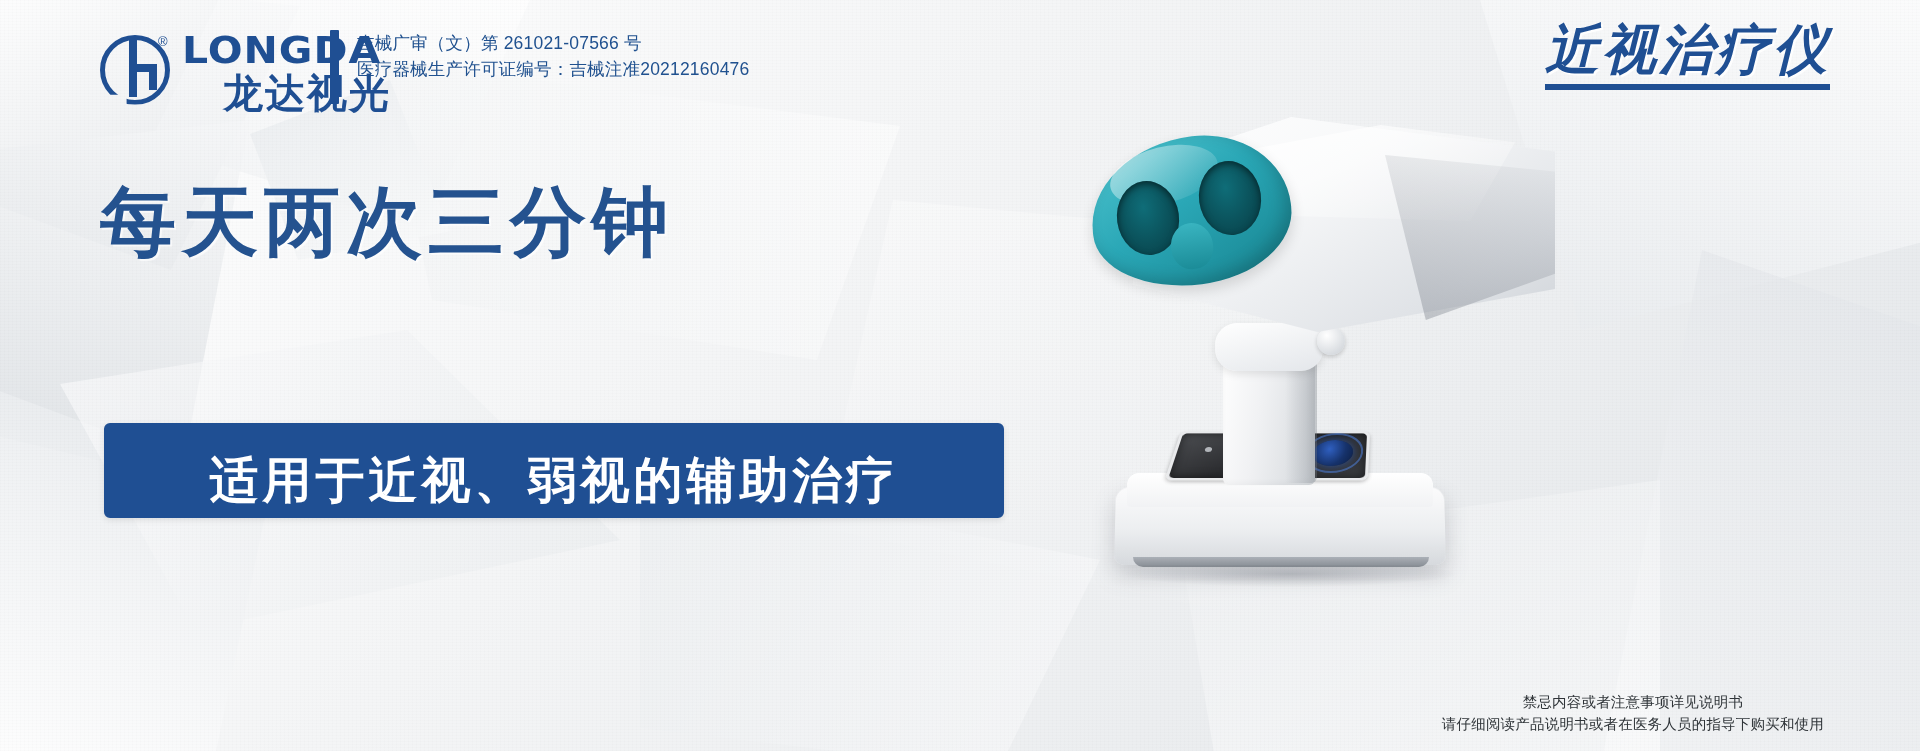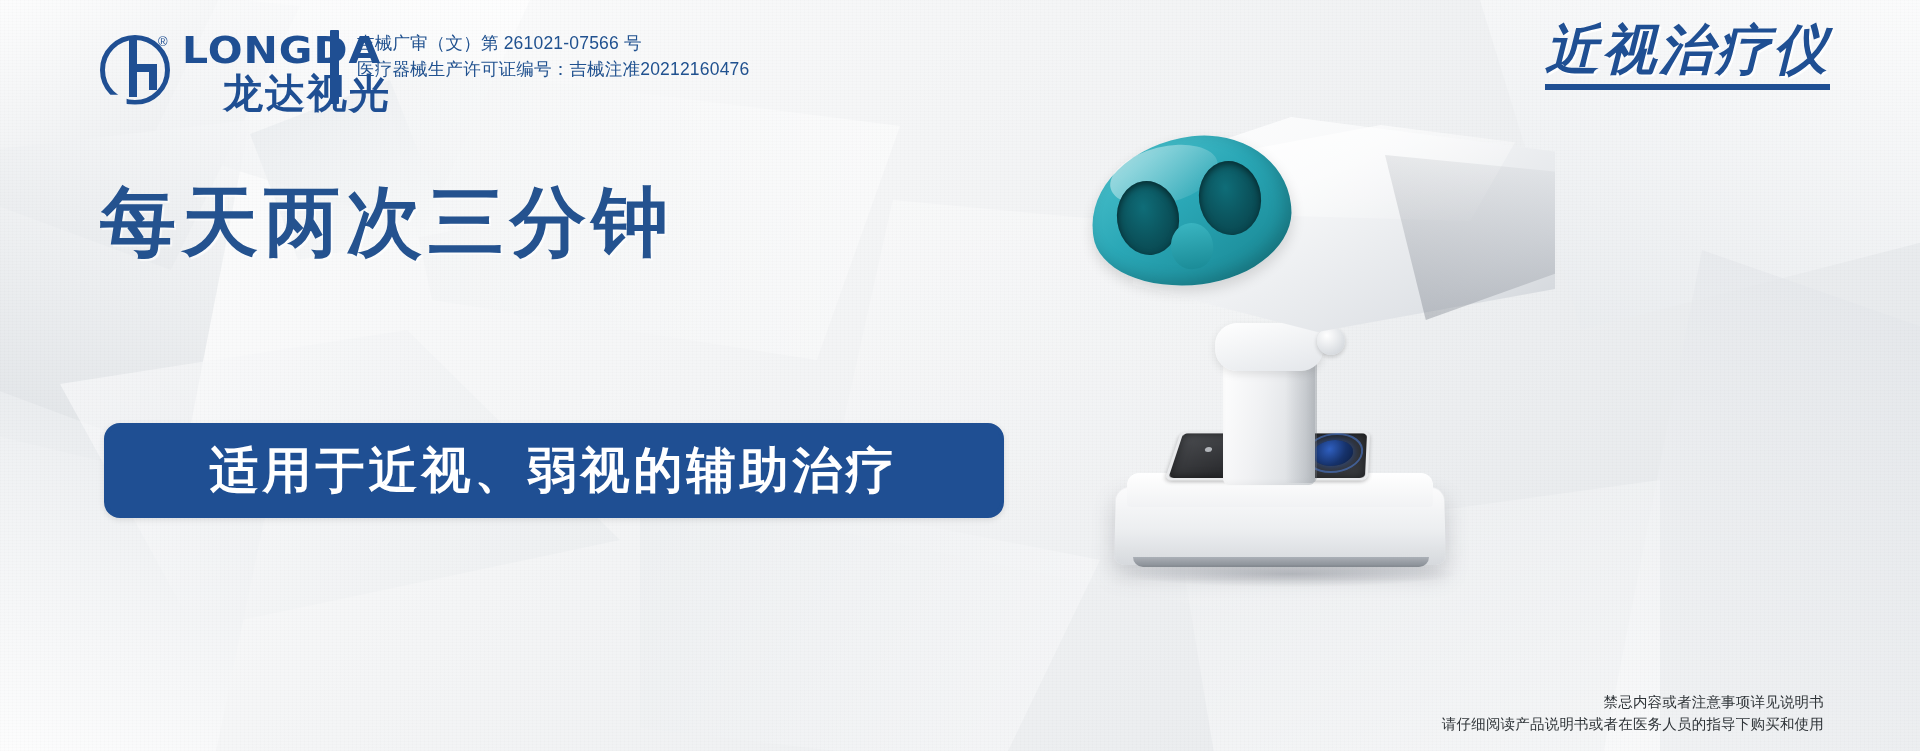--- a/index.html
+++ b/index.html
@@ -136,22 +136,22 @@
   }
   #headline1 { left:100px; top:172px; }
   #headline2 { left:392px; top:288px; }
 
   
   #cta-box {
     position:absolute; left:104px; top:423px;
     width:900px; height:95px;
     background:#1f4f93;
     border:4px solid #1f4f93;
-    border-radius:16px;
-    display:flex; align-items:center; justify-content:center;
+    border-radius:6px;
+    display:flex; align-items:flex-end; justify-content:center;
     box-shadow:0 2px 6px rgba(0,0,0,.10);
   }
   #cta-text {
     color:#ffffff; font-size:49px; font-weight:bold;
     letter-spacing:4px; white-space:nowrap;
   }
 
   
   #device { position:absolute; left:1055px; top:95px; width:560px; height:480px; }
 
@@ -274,21 +274,21 @@
     background:radial-gradient(ellipse at center, rgba(90,95,105,.30), rgba(90,95,105,0) 72%);
     border-radius:50%;
   }
 
   
   #disclaimer {
     position:absolute; right:96px; bottom:16px;
     text-align:right; color:#2f3438;
     font-size:14.5px; line-height:22px; letter-spacing:.2px;
   }
-  #disclaimer div { white-space:nowrap; }
+  #disclaimer div { white-space:nowrap;text-align:center; }
 </style>
 </head>
 <body>
 
 <div id="banner">
 
   <div class="bg-poly p1"></div>
   <div class="bg-poly p2"></div>
   <div class="bg-poly p3"></div>
   <div class="bg-poly p4"></div>

